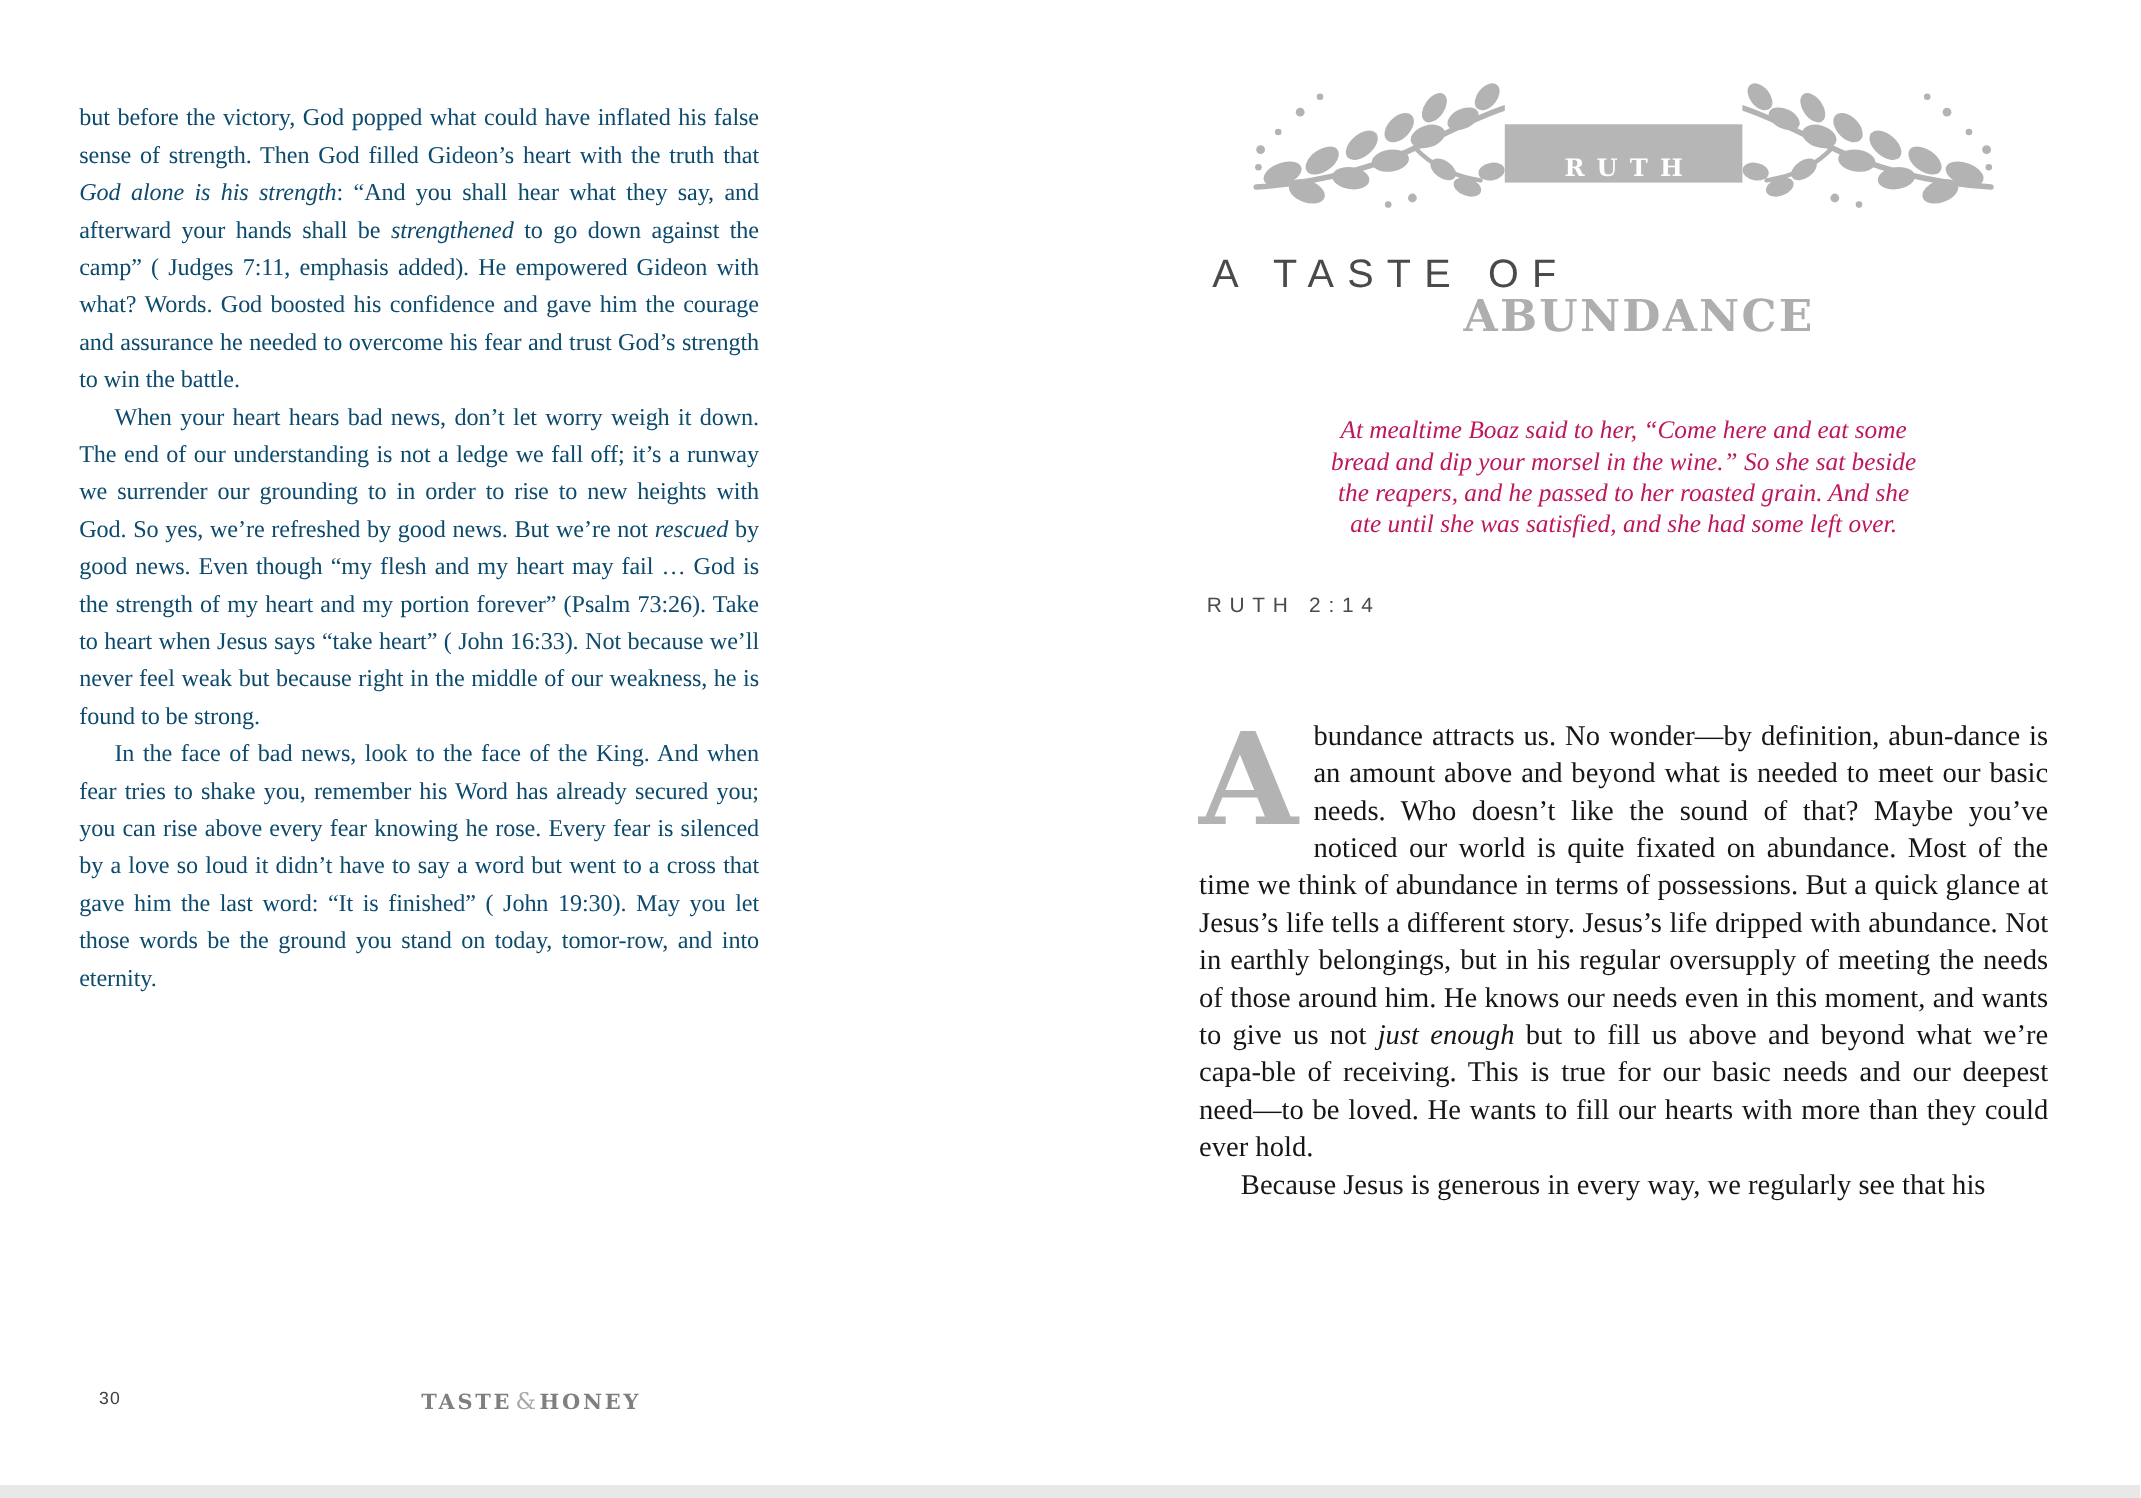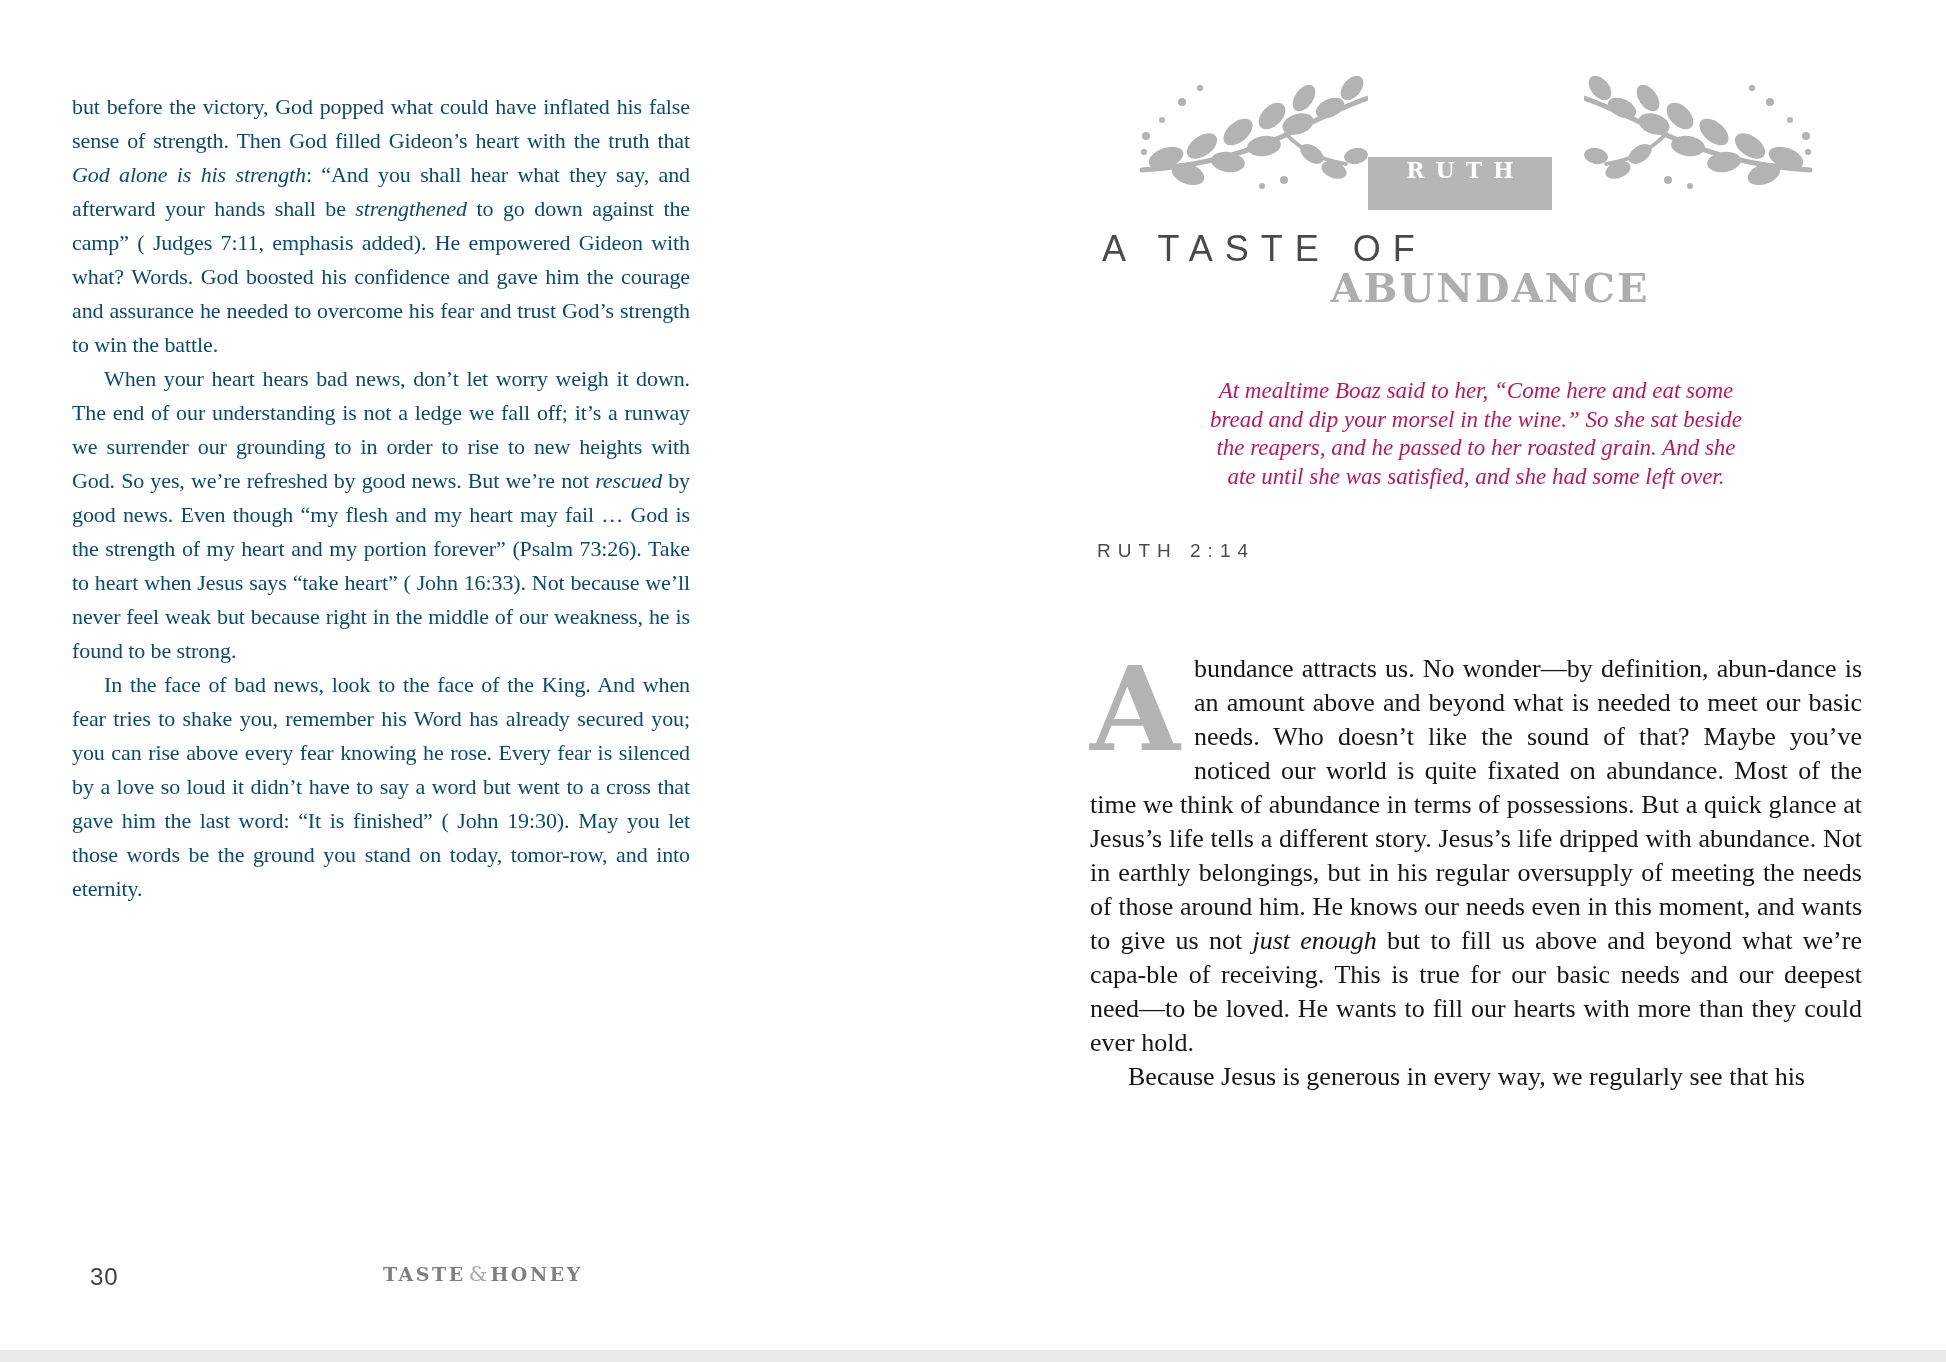--- a/index.html
+++ b/index.html
@@ -7,33 +7,33 @@
 
   
   .left-body{position:absolute;left:72px;top:90px;width:618px;
     font-family:"Liberation Serif",serif;font-size:22px;line-height:34px;
     text-align:justify;color:#0c4a6e;letter-spacing:-0.1px;}
   .left-body p{margin:0;}
   .left-body p.ind{text-indent:32px;}
   .it{font-style:italic;}
 
   .pagenum{position:absolute;font-family:"Liberation Sans",sans-serif;
-    font-size:24px;color:#3e3e3e;letter-spacing:1px;}
+    font-size:16px;color:#3e3e3e;letter-spacing:1px;}
   .pn-left{left:90px;top:1263px;}
   .pn-right{left:1090px;top:1270px;width:772px;text-align:center;}
 
   .brand{position:absolute;left:383px;top:1262px;white-space:nowrap;
     font-family:"DejaVu Serif",serif;font-weight:bold;font-size:19px;
     letter-spacing:2.5px;color:#7f7f7f;}
   .brand .amp{font-weight:normal;font-style:normal;color:#a8a8a8;
     font-size:21px;letter-spacing:0;padding:0 3px;}
 
   
-  .banner{position:absolute;left:1368px;top:113px;width:184px;height:53px;
-    background:#b6b6b6;display:flex;align-items:flex-start;justify-content:center;margin-top:44px;}
+  .banner{position:absolute;left:1368px;top:113px;width:216px;height:53px;
+    background:#b6b6b6;display:flex;align-items:flex-end;justify-content:center;}
   .banner span{font-family:"DejaVu Serif",serif;font-weight:bold;font-size:22px;
     letter-spacing:11px;text-indent:11px;color:#ffffff;}
 
   .branch{position:absolute;top:58px;width:232px;height:140px;}
   .branch-left{left:1136px;}
   .branch-right{left:1584px;transform:scaleX(-1);}
 
   .title1{position:absolute;left:1090px;top:228px;width:772px;text-align:left;
     font-family:"Liberation Sans",sans-serif;font-size:36px;letter-spacing:12px;
     text-indent:12px;color:#4a4a4a;}

